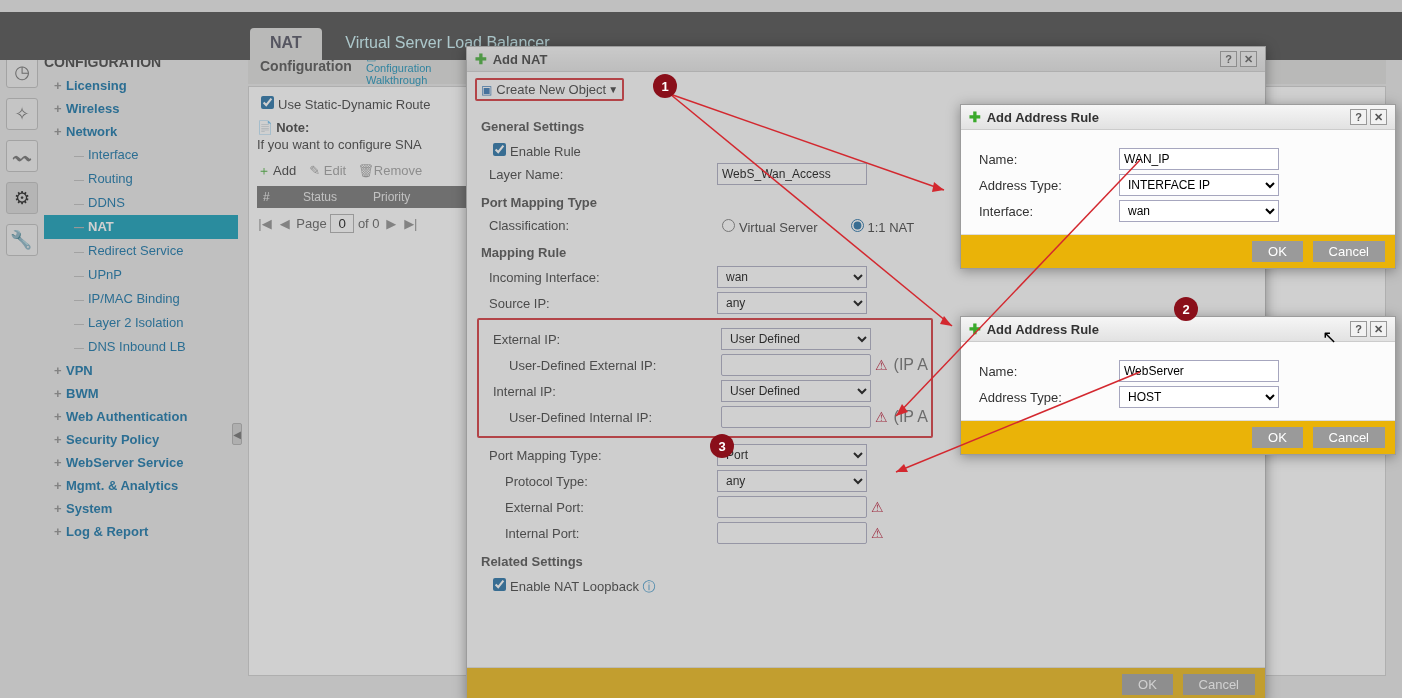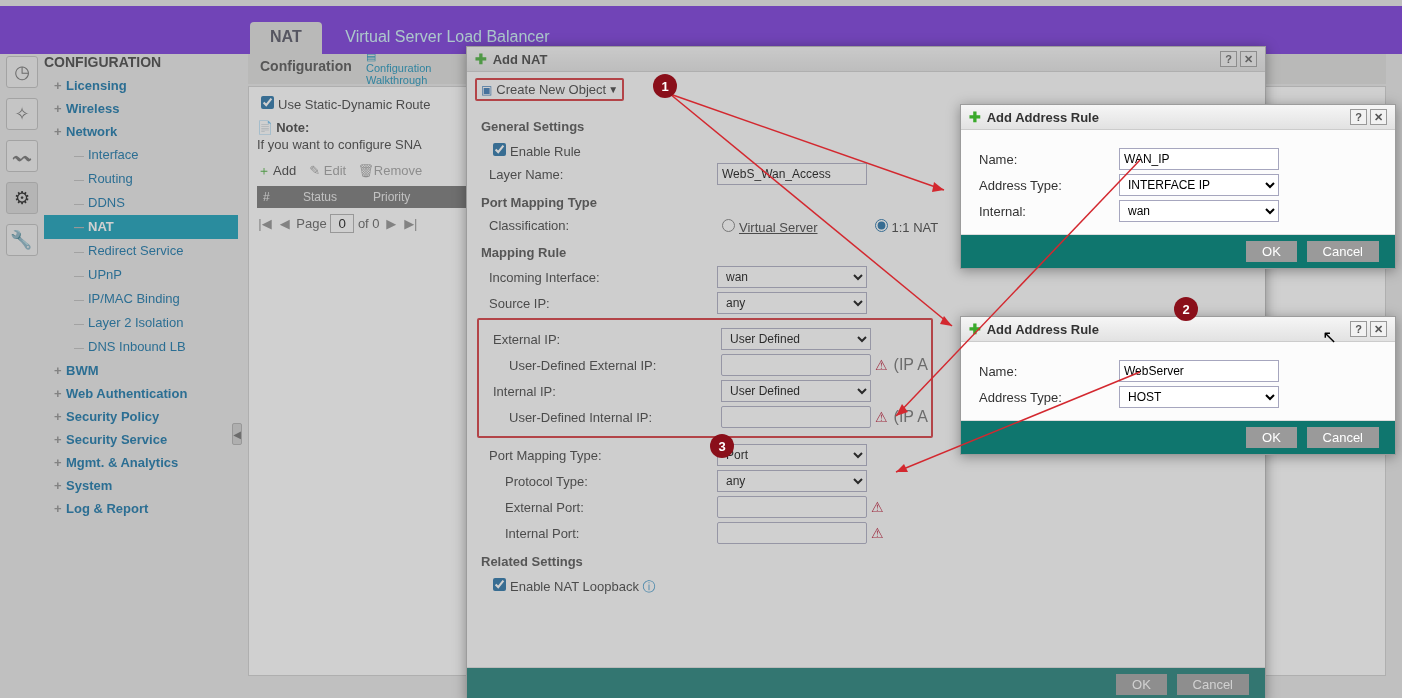--- a/index.html
+++ b/index.html
@@ -1,18 +1,18 @@
 <!DOCTYPE html>
 <html><head>
 <meta charset="utf-8">
 <style>
   * { box-sizing: border-box; font-family: "Segoe UI", Arial, sans-serif; }
   body { margin:0; background:#e6e6e6; font-size:13px; color:#333; position:relative; width:1402px; height:698px; overflow:hidden; }
   .mask { position:absolute; inset:0; background:rgba(120,120,120,0.35); z-index:200; pointer-events:none; }
-  .top-bar { position:absolute; left:0; top:6px; width:100%; height:48px; background:#6d28d9; z-index:50; }
+  .top-bar { position:absolute; left:0; top:12px; width:100%; height:48px; background:#404040; z-index:50; }
   .tab-strip { position:absolute; left:250px; top:16px; height:32px; }
   .tab { display:inline-block; padding:6px 20px 8px; color:#fff; font-size:16px; font-weight:600; }
   .tab.active { background:#dcdcda; color:#445; border-radius:4px 4px 0 0; }
   .tab.inactive { color:#c8f2f7; font-weight:400; }
   .left-rail { position:absolute; left:4px; top:52px; width:36px; }
   .rail-ico { width:32px; height:32px; margin:4px auto 10px; border:1px solid #bbb; border-radius:3px; background:#eee; display:flex; align-items:center; justify-content:center; font-size:18px; color:#666; }
   .rail-ico.on { background:#d6d6d6; color:#111; }
   .sidebar { position:absolute; left:44px; top:54px; width:194px; }
   .sidebar h3 { margin:0 0 4px 0; font-size:14px; color:#333; font-weight:700; }
   .side-item { padding:2px 0 2px 10px; color:#0369a1; cursor:pointer; line-height:19px; }
@@ -51,21 +51,21 @@
   .row .lbl { width:240px; padding-left:12px; }
   .row .lbl.ind1 { padding-left:28px; }
   .row select, .row input[type=text] { width:150px; height:22px; border:1px solid #a6a6be; background:#fff; font-size:12px; padding:1px 4px; }
   .sel-wide { width:150px; }
   .err { color:#b00020; margin-left:4px; font-size:14px; }
   .hint { color:#666; margin-left:6px; font-size:16px; }
   .red-box { border:2px solid #d3282f; border-radius:2px; }
   .create-btn { display:inline-flex; align-items:center; padding:2px 4px; margin:4px; }
   .create-btn .ico { color:#2b6fb0; margin-right:4px; font-size:12px; }
   .create-btn .arr { margin-left:2px; font-size:10px; }
-  .footer-btns { text-align:right; padding:6px 16px; background:#0f766e; border-top:1px solid #ddd; }
+  .footer-btns { text-align:right; padding:6px 10px; background:#eab308; border-top:1px solid #ddd; }
   .btn-gray { background:#9a9a9a; color:#fff; border:none; padding:3px 16px; font-size:13px; margin-left:6px; cursor:pointer; }
 
   .callout { position:absolute; width:24px; height:24px; border-radius:50%; background:#8a0f1a; color:#fff; font-weight:700; display:flex; align-items:center; justify-content:center; z-index:800; font-size:13px; }
   svg.arrows { position:absolute; inset:0; width:1402px; height:698px; z-index:700; pointer-events:none; }
   .arrows line { stroke:#d3282f; stroke-width:1.5; }
   .arrows polygon { fill:#d3282f; }
   .cursor { position:absolute; z-index:900; font-size:18px; color:#000; }
 
   .addr-modal .row .lbl { width:140px; padding-left:0; }
   .addr-modal .body { padding:14px 18px 8px; }
@@ -105,24 +105,25 @@
       <div class="side-item side-top">Network</div>
       <div class="side-item side-sub">Interface</div>
       <div class="side-item side-sub">Routing</div>
       <div class="side-item side-sub">DDNS</div>
       <div class="side-item side-sub on">NAT</div>
       <div class="side-item side-sub">Redirect Service</div>
       <div class="side-item side-sub">UPnP</div>
       <div class="side-item side-sub">IP/MAC Binding</div>
       <div class="side-item side-sub">Layer 2 Isolation</div>
       <div class="side-item side-sub">DNS Inbound LB</div>
+      <div class="side-item side-top">VPN</div>
       <div class="side-item side-top">BWM</div>
       <div class="side-item side-top">Web Authentication</div>
       <div class="side-item side-top">Security Policy</div>
-      <div class="side-item side-top">Security Service</div>
+      <div class="side-item side-top">WebServer Service</div>
       <div class="side-item side-top">Mgmt. &amp; Analytics</div>
       <div class="side-item side-top">System</div>
       <div class="side-item side-top">Log &amp; Report</div>
     </div>
 </div>
 <div class="panel-handle">◀</div>
 
 <div class="content">
   <div class="sub-tabs" style="position:relative;">
     <span class="cfg-bar">Configuration</span>
@@ -187,21 +188,21 @@
           <span class="lbl"><input type="checkbox" class="chk" checked="" style=""><span>Enable Rule</span></span>
         </div>
     <div class="row">
           <span class="lbl">Layer Name:</span>
       <input type="text" value="WebS_Wan_Access" style="">
     </div>
 
     <div class="sec-title">Port Mapping Type</div>
     <div class="row">
           <span class="lbl">Classification:</span>
-      <label style="margin-right:52px;text-decoration:underline;"><input type="radio" class="radio" name="cls" style=""><span>Virtual Server</span></label>
+      <label style="margin-right:28px;"><input type="radio" class="radio" name="cls" style=""><span>Virtual Server</span></label>
       <label><input type="radio" class="radio" name="cls" checked="" style=""><span>1:1 NAT</span></label>
     </div>
 
     <div class="sec-title">Mapping Rule</div>
     <div class="row">
           <span class="lbl">Incoming Interface:</span>
       <select class="sel-wide"><option>wan</option></select>
     </div>
     <div class="row">
           <span class="lbl">Source IP:</span>
@@ -273,21 +274,21 @@
   <div class="body">
     <div class="row">
         <span class="lbl">Name:</span>
       <input type="text" value="WAN_IP" style="">
       </div>
     <div class="row">
         <span class="lbl">Address Type:</span>
       <select><option>INTERFACE IP</option></select>
       </div>
     <div class="row">
-        <span class="lbl">Internal:</span>
+        <span class="lbl">Interface:</span>
       <select><option>wan</option></select>
       </div>
   </div>
   <div class="footer-btns">
     <button class="btn-gray">OK</button>
     <button class="btn-gray">Cancel</button>
   </div>
 </div>
 
 <div class="modal addr-modal" style="left:960px; top:316px; width:436px;">

